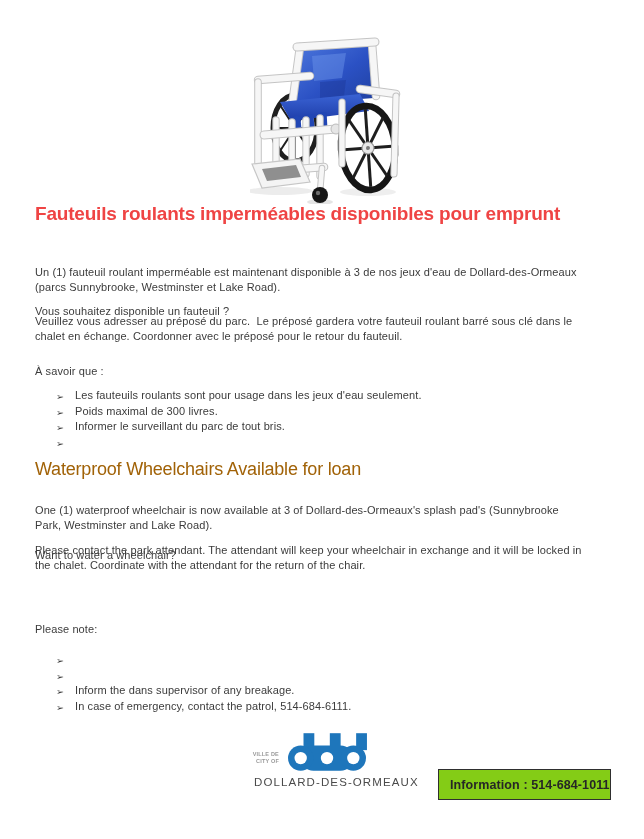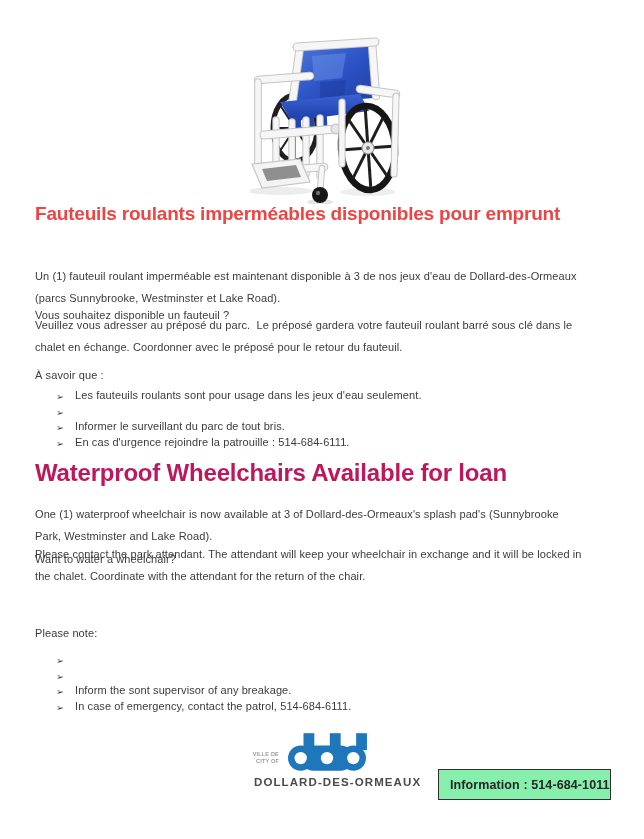--- a/index.html
+++ b/index.html
@@ -11,52 +11,52 @@
     -webkit-font-smoothing:antialiased;
   }
   .abs { position:absolute; }
   .h1 {
     left:35px; top:203px; width:600px;
     font-size:19px; font-weight:700; color:#ef4444; letter-spacing:-0.2px;
     white-space:nowrap;
   }
   .h2 {
     left:35px; top:459px; width:600px;
-    font-size:24px; font-weight:700; color:#be185d; letter-spacing:-0.2px;
+    font-size:18px; font-weight:400; color:#a16207; letter-spacing:-0.2px;
     white-space:nowrap;
   }
   .para {
     left:35px; width:585px;
-    font-size:11px; line-height:22px; letter-spacing:0.1px;
+    font-size:11px; line-height:15px; letter-spacing:0.1px;
     white-space:pre-wrap;
   }
   .blist { left:35px; width:585px; list-style:none; }
   .blist li {
     display:flex; align-items:flex-start;
     padding-left:21px; font-size:11px; line-height:15.6px; letter-spacing:0.1px;
   }
   .blist .arr {
     flex:0 0 auto; width:19px; font-size:9.5px; color:#3b3b3b;
     transform:translateY(0.5px);
   }
   
   .logo-mark { left:280px; top:732px; width:94px; height:40px; }
   .logo-small {
     left:252px; top:751px; width:27px; text-align:right;
     font-size:5.5px; line-height:6.8px; color:#9a9a9a; letter-spacing:0.2px;
     font-weight:700;
   }
   .logo-city {
     left:254px; top:776px; width:150px;
-    font-size:11.5px; letter-spacing:1.1px; color:#4a4a4a; font-weight:700;
+    font-size:11.5px; letter-spacing:1.1px; color:#4a4a4a; font-weight:400;
     white-space:nowrap;
   }
   .info-box {
     left:438px; top:769px; width:173px; height:31px;
-    border:1.5px solid #2f2f2f; background:#86efac;
+    border:1.5px solid #2f2f2f; background:#84cc16;
     display:flex; align-items:center; padding-left:11px;
     font-size:12.5px; font-weight:600; color:#262626; letter-spacing:0.1px;
   }
   .chair { left:250px; top:36px; width:152px; height:168px; }
 </style>
 </head>
 <body>
 
 <svg class="abs chair" viewBox="0 0 152 168" aria-hidden="true">
   <defs>
@@ -160,48 +160,48 @@
 <p class="abs para" style="top:314px">Veuillez vous adresser au préposé du parc.  Le préposé gardera votre fauteuil roulant barré sous clé dans le
 chalet en échange. Coordonner avec le préposé pour le retour du fauteuil.</p>
 <p class="abs para" style="top:364px">À savoir que :</p>
 <ul class="abs blist" style="top:388px">
   <li>
       <span class="arr">➢</span>
       <span>Les fauteuils roulants sont pour usage dans les jeux d'eau seulement.</span>
     </li>
   <li>
       <span class="arr">➢</span>
+      <span>Poids maximal de 300 livres.</span>
     </li>
   <li>
       <span class="arr">➢</span>
       <span>Informer le surveillant du parc de tout bris.</span>
     </li>
   <li>
       <span class="arr">➢</span>
-      <span>En cas d'urgence rejoindre la patrouille : 514-684-6111.</span>
     </li>
 </ul>
 
 <h2 class="abs h2">Waterproof Wheelchairs Available for loan</h2>
 <p class="abs para" style="top:503px">One (1) waterproof wheelchair is now available at 3 of Dollard-des-Ormeaux's splash pad's (Sunnybrooke
 Park, Westminster and Lake Road).</p>
 <p class="abs para" style="top:548px">Want to water a wheelchair?</p>
 <p class="abs para" style="top:543px">Please contact the park attendant. The attendant will keep your wheelchair in exchange and it will be locked in
 the chalet. Coordinate with the attendant for the return of the chair.</p>
 <p class="abs para" style="top:622px">Please note:</p>
 <ul class="abs blist" style="top:652px">
   <li>
       <span class="arr">➢</span>
     </li>
   <li>
       <span class="arr">➢</span>
     </li>
   <li>
       <span class="arr">➢</span>
-      <span>Inform the sont supervisor of any breakage.</span>
+      <span>Inform the dans supervisor of any breakage.</span>
     </li>
   <li>
       <span class="arr">➢</span>
       <span>In case of emergency, contact the patrol, 514-684-6111.</span>
     </li>
 </ul>
 
 <svg class="abs logo-mark" viewBox="0 0 100 42" aria-hidden="true">
   <g fill="#1E76BB">
     <rect x="25" y="1" width="11.5" height="18"></rect>

